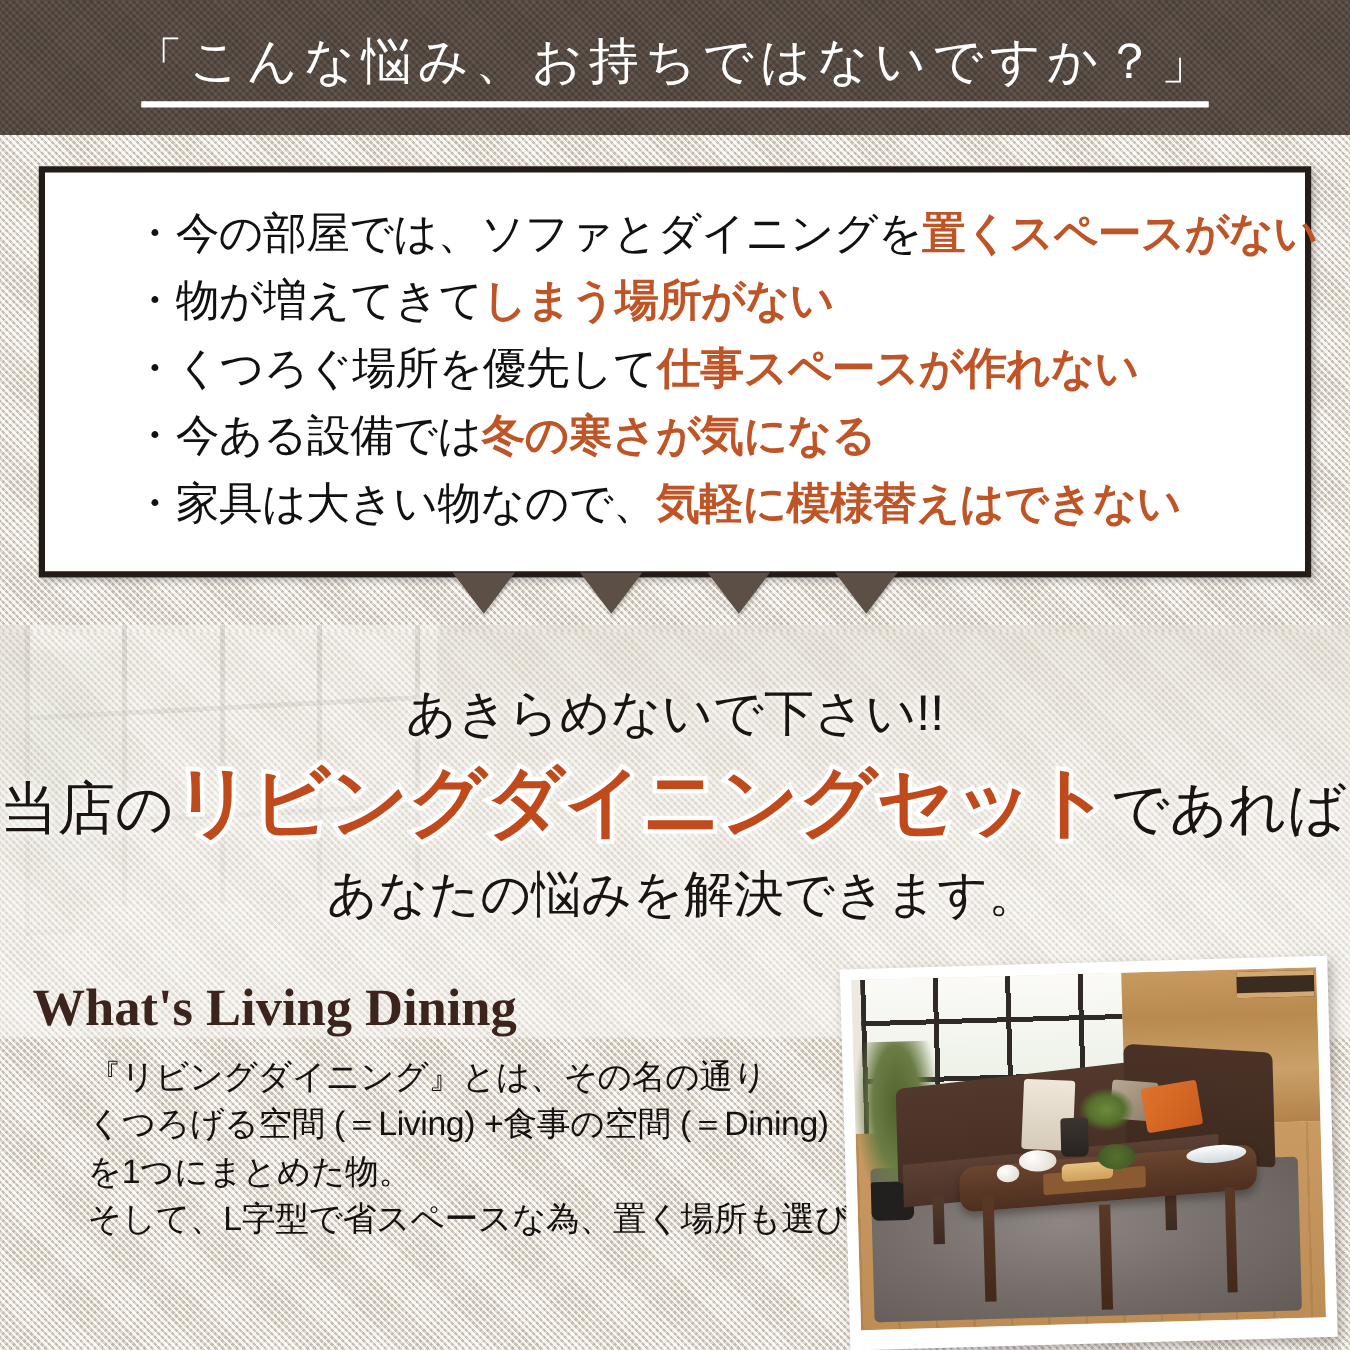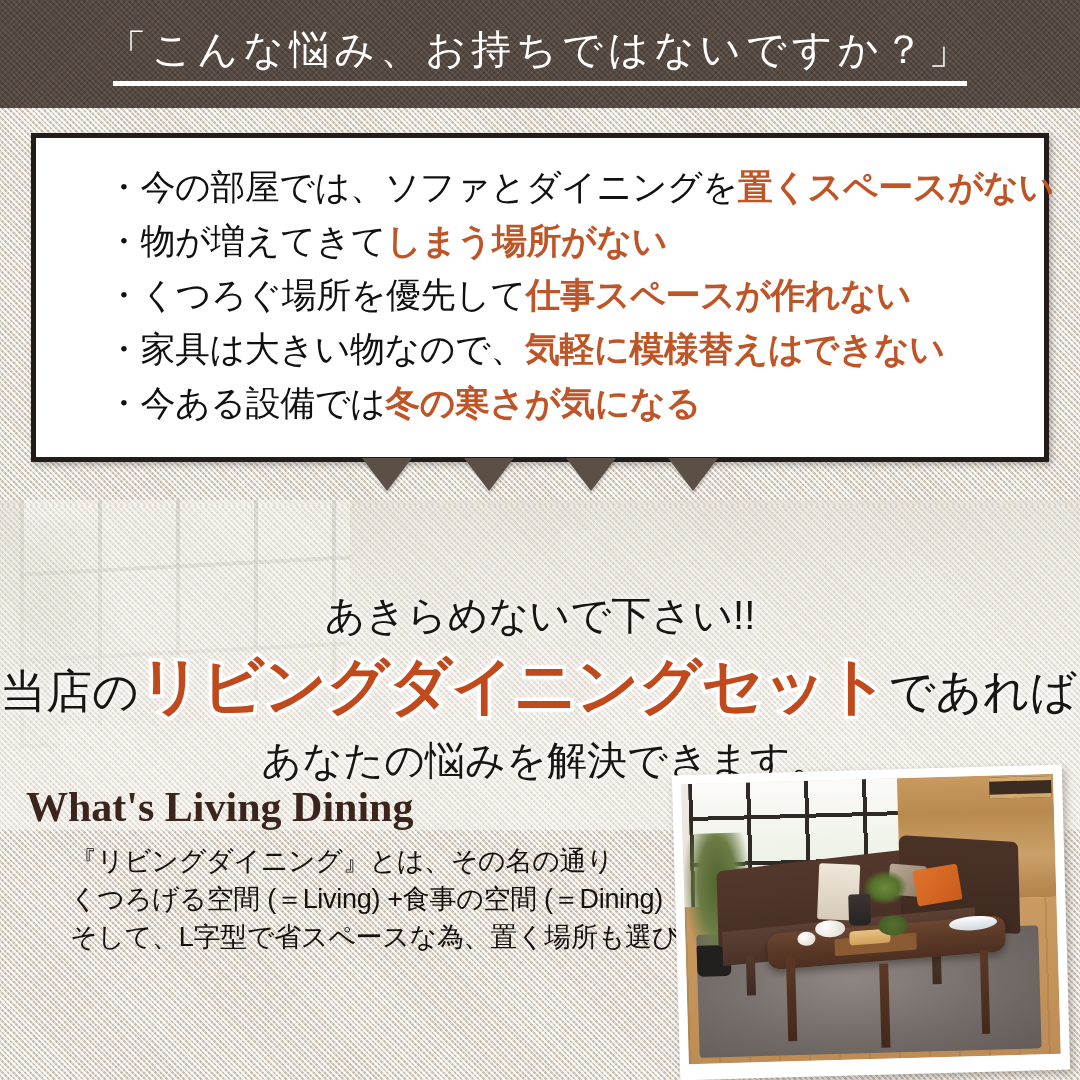--- a/index.html
+++ b/index.html
@@ -112,21 +112,20 @@
     border-left:25px solid transparent;
     border-right:25px solid transparent;
     border-top:33px solid #5b4f46;
     filter:drop-shadow(1px 2px 1px rgba(0,0,0,.18));
   }
 
   
   .headline {
     position:absolute; left:0; top:548px; width:1080px;
     text-align:center;
-    margin-top:44px;
   }
   .hl-line1 {
     font-size:40px; color:#1b1512; line-height:1.15; letter-spacing:0px;
     text-shadow:0 0 6px rgba(255,255,255,.9), 0 0 12px rgba(255,255,255,.8);
   }
   .hl-line2 {
     font-size:46px; color:#1b1512; line-height:1.35; letter-spacing:0px;
     margin-top:6px;
     text-shadow:0 0 6px rgba(255,255,255,.95), 0 0 12px rgba(255,255,255,.85);
     white-space:nowrap;
@@ -318,41 +317,42 @@
 
   <div class="header">
     <div class="header-title">「こんな悩み、お持ちではないですか？」</div>
     <div class="header-rule"></div>
   </div>
 
   <div class="problem-box">
     <span class="bullet"><span>・今の部屋では、ソファとダイニングを</span><span class="hl">置くスペースがない</span></span>
     <span class="bullet"><span>・物が増えてきて</span><span class="hl">しまう場所がない</span></span>
     <span class="bullet"><span>・くつろぐ場所を優先して</span><span class="hl">仕事スペースが作れない</span></span>
+    <span class="bullet"><span>・今ある設備では</span><span class="hl">冬の寒さが気になる</span></span>
     <span class="bullet"><span>・家具は大きい物なので、</span><span class="hl">気軽に模様替えはできない</span></span>
-    <span class="bullet"><span>・今ある設備では</span><span class="hl">冬の寒さが気になる</span></span>
   </div>
 
   <div class="arrows">
     <div class="arrow"></div>
     <div class="arrow"></div>
     <div class="arrow"></div>
     <div class="arrow"></div>
   </div>
 
   <div class="headline">
     <div class="hl-line1">あきらめないで下さい!!</div>
     <div class="hl-line2"><span>当店の</span><span class="big">リビングダイニングセット</span><span>であれば、</span></div>
     <div class="hl-line3">あなたの悩みを解決できます。</div>
   </div>
 
   <div class="wld-title">What's Living Dining</div>
   <div class="wld-body">
     <span class="wld-line">『リビングダイニング』とは、その名の通り</span>
     <span class="wld-line">くつろげる空間 (＝Living) +食事の空間 (＝Dining)</span>
+    <span class="wld-line">を1つにまとめた物。</span>
     <span class="wld-line">そして、L字型で省スペースな為、置く場所も選びません。</span>
   </div>
 
   <div class="photo-frame">
     <div class="photo">
       <div class="ph-wall"></div>
       <div class="ph-window"></div>
       <div class="ph-cabinet">
         <div class="ph-cab-shelf"></div>
       </div>

